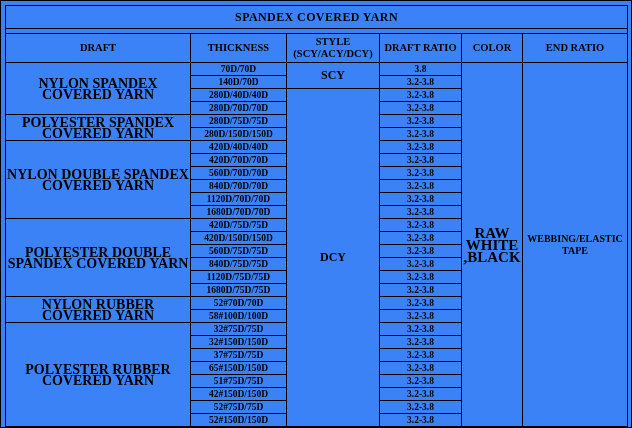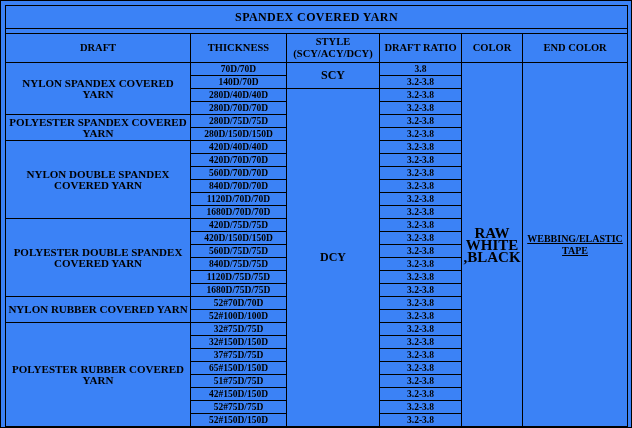--- a/index.html
+++ b/index.html
@@ -15,24 +15,24 @@
     border:1px solid #000;
     font-family:"Liberation Serif", serif;
     font-weight:bold; color:#000;
     text-align:center; vertical-align:middle;
     padding:0 1px; overflow:hidden;
   }
   .title-cell { font-size:12px; height:22px; letter-spacing:0.4px; }
   .spacer-row td { height:4px; padding:0; }
   .header-row th { font-size:10.5px; height:28px; line-height:12px; }
   tbody td { font-size:9.5px; height:12px; line-height:11px; }
-  .item-cell { font-size:11px; line-height:11px; }
+  .item-cell { font-size:14px; line-height:11px; }
   .style-cell { font-size:12px; }
   .color-cell { white-space:pre-line; font-size:15px; line-height:12px; }
-  .usage-cell { font-size:10px; line-height:12px; padding:0 8px;text-decoration:underline; }
+  .usage-cell { font-size:10px; line-height:12px; padding:0 8px; }
 </style>
 </head>
 <body>
 
 <div class="page">
   <table class="spec">
     <colgroup>
       <col style="width:185px">
       <col style="width:96px">
       <col style="width:93px">
@@ -49,21 +49,21 @@
       </tr>
       <tr class="header-row">
         <th>DRAFT</th>
         <th>THICKNESS</th>
         <th>
           <span>STYLE</span><br>
           <span>(SCY/ACY/DCY)</span>
         </th>
         <th>DRAFT RATIO</th>
         <th>COLOR</th>
-        <th>END COLOR</th>
+        <th>END RATIO</th>
       </tr>
     </thead>
     <tbody>
         <tr>
           <td class="item-cell" rowspan="4">NYLON SPANDEX COVERED YARN</td>
           <td class="thickness-cell">70D/70D</td>
           <td class="style-cell" rowspan="2">SCY</td>
           <td class="draft-cell">3.8</td>
           <td class="color-cell" rowspan="28">RAW
 WHITE
@@ -141,21 +141,21 @@
         <tr>
           <td class="thickness-cell">1680D/75D/75D</td>
           <td class="draft-cell">3.2-3.8</td>
         </tr>
         <tr>
           <td class="item-cell" rowspan="2">NYLON RUBBER COVERED YARN</td>
           <td class="thickness-cell">52#70D/70D</td>
           <td class="draft-cell">3.2-3.8</td>
         </tr>
         <tr>
-          <td class="thickness-cell">52#100D/100D</td>
+          <td class="thickness-cell">58#100D/100D</td>
           <td class="draft-cell">3.2-3.8</td>
         </tr>
         <tr>
           <td class="item-cell" rowspan="8">POLYESTER RUBBER COVERED YARN</td>
           <td class="thickness-cell">32#75D/75D</td>
           <td class="draft-cell">3.2-3.8</td>
         </tr>
         <tr>
           <td class="thickness-cell">32#150D/150D</td>
           <td class="draft-cell">3.2-3.8</td>

